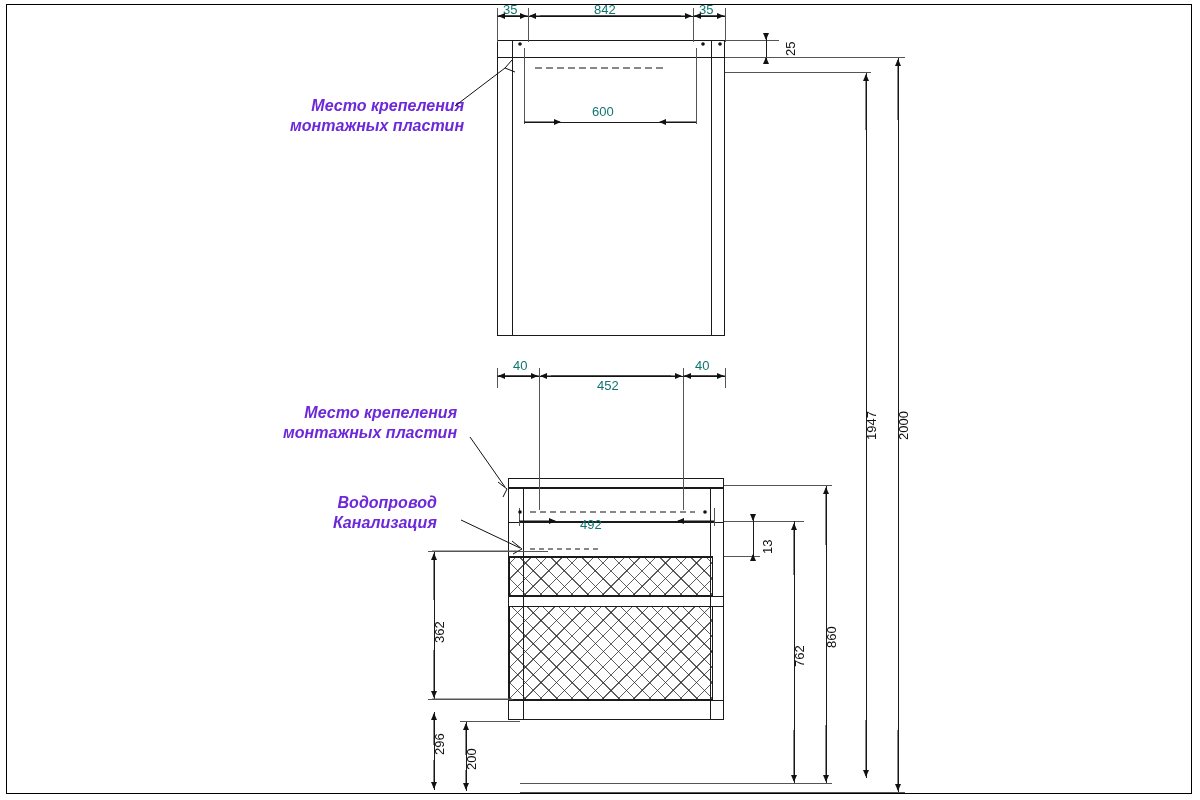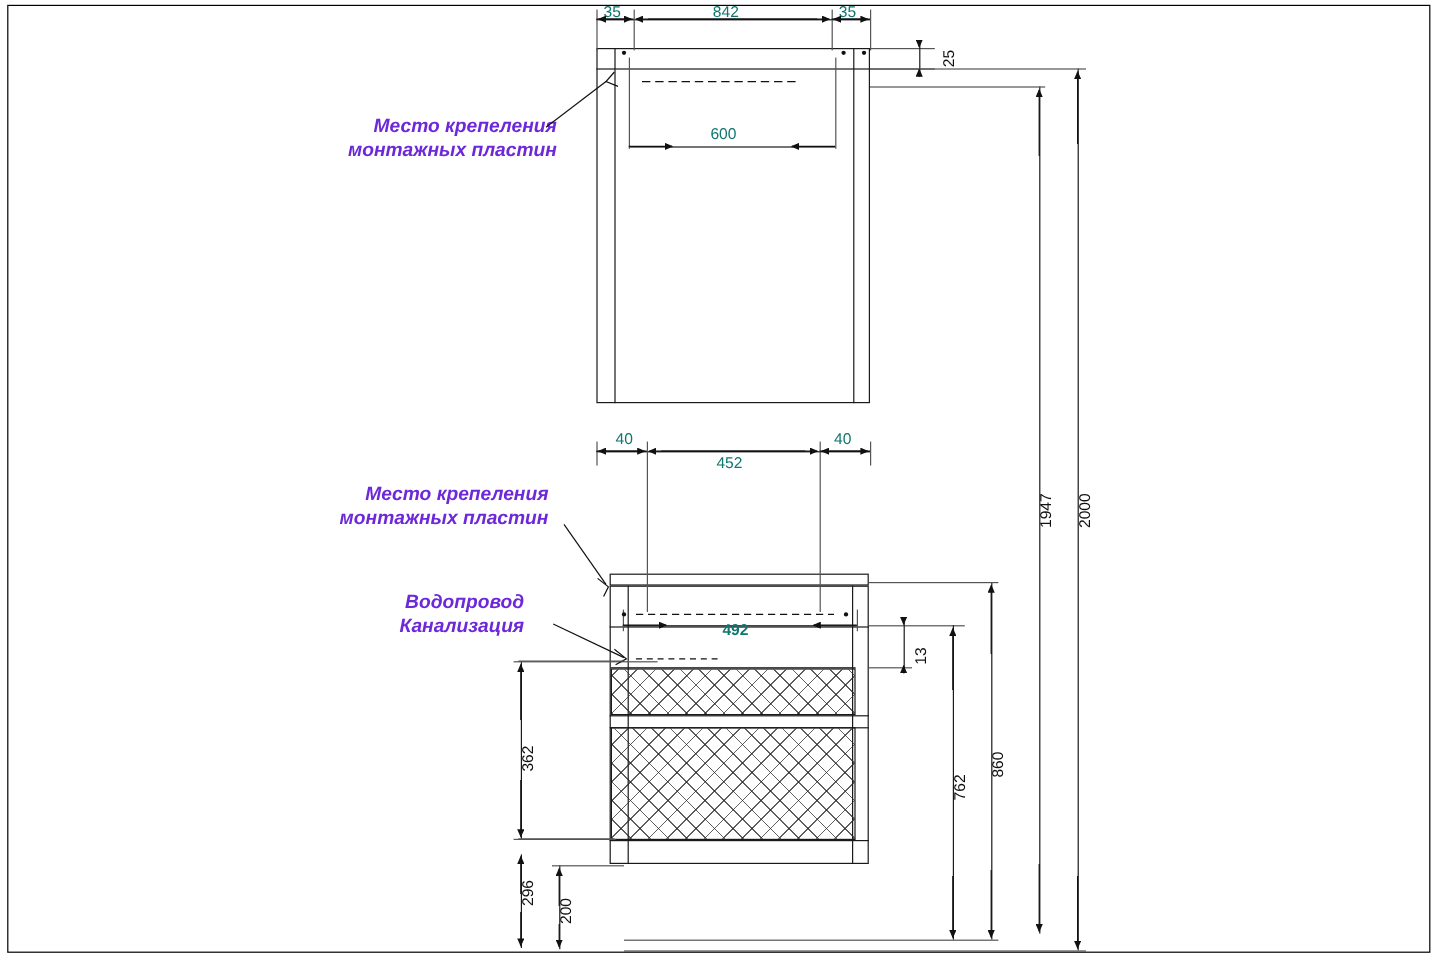--- a/index.html
+++ b/index.html
@@ -79,21 +79,21 @@
   <div class="ln v lt" style="left:539px;top:368px;height:142px;"></div>
   <div class="ln v lt" style="left:683px;top:368px;height:142px;"></div>
   <div class="ln v lt" style="left:725px;top:368px;height:20px;"></div>
   <div class="dim" style="left:513px;top:358px;">40</div>
   <div class="dim" style="left:597px;top:378px;">452</div>
   <div class="dim" style="left:695px;top:358px;">40</div>
 
   <div class="ln h" style="left:519px;top:521px;width:195px;"></div>
   <div class="ln v lt" style="left:519px;top:508px;height:18px;"></div>
   <div class="ln v lt" style="left:714px;top:508px;height:18px;"></div>
-  <div class="dim" style="left:602px;top:517px;font-weight:bold;">492</div>
+  <div class="dim" style="left:580px;top:517px;">492</div>
 
   <div class="ln h lt" style="left:724px;top:521px;width:80px;"></div>
   <div class="ln h lt" style="left:724px;top:556px;width:36px;"></div>
   <div class="ln v" style="left:753px;top:515px;height:46px;"></div>
   <div class="dimv" style="left:760px;top:554px;">13</div>
 
   <div class="ln v" style="left:898px;top:57px;width:1px;height:735px;"></div>
   <div class="ln h lt" style="left:725px;top:57px;width:180px;"></div>
   <div class="ln h lt" style="left:520px;top:792px;width:385px;"></div>
   <div class="dimv" style="left:896px;top:440px;">2000</div>

